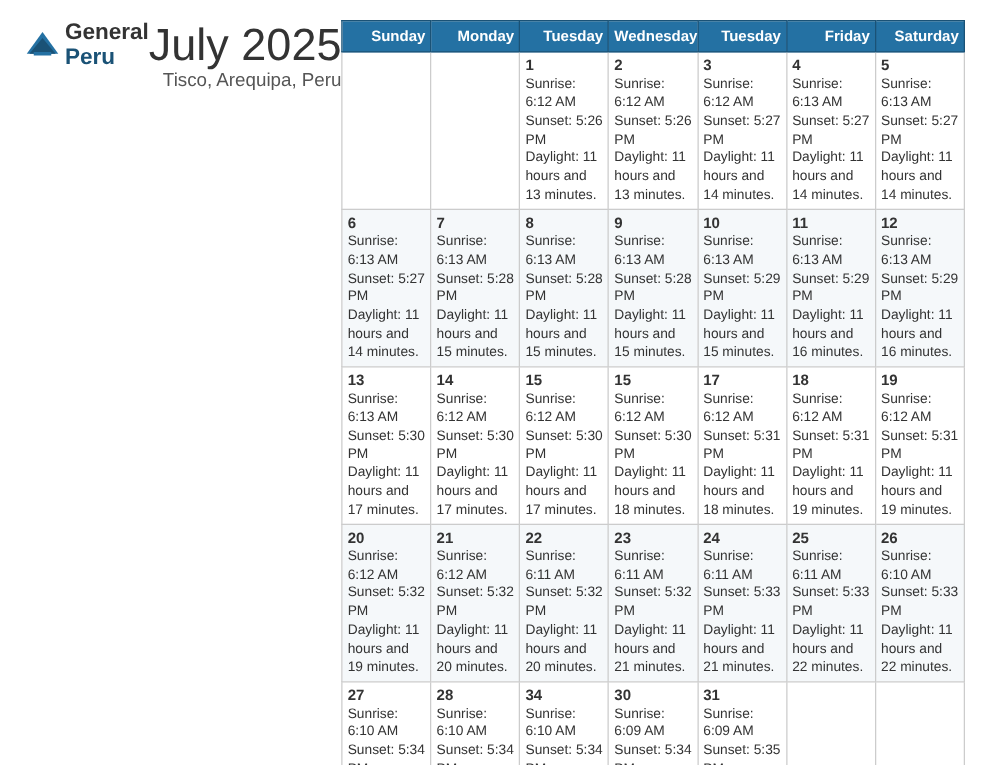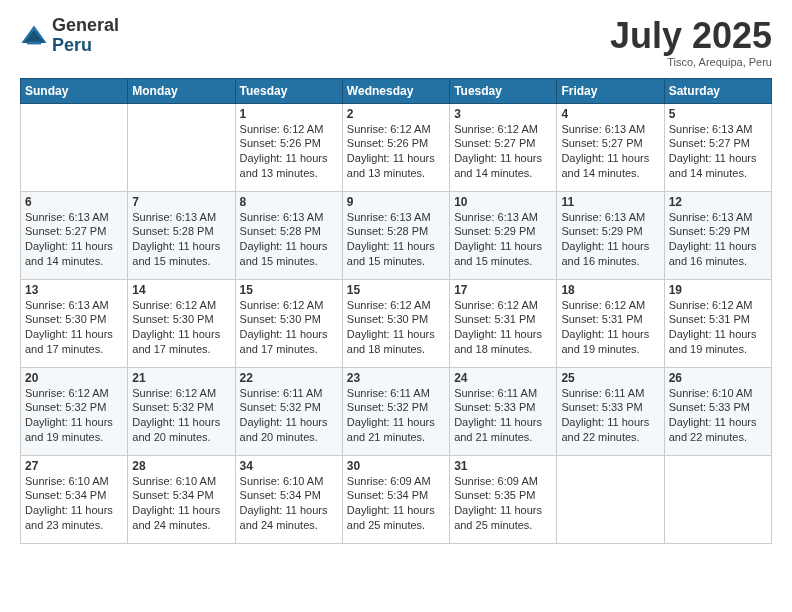--- a/index.html
+++ b/index.html
@@ -8,21 +8,21 @@
       height: 612px;
       font-family: Arial, sans-serif;
       background: #fff;
       overflow: hidden;
     }
     .page {
       width: 792px;
       height: 536px;
       padding: 16px 20px 10px 20px;
       display: flex;
-      flex-direction: column;
+      flex-direction: row;
     }
     .header {
       display: flex;
       justify-content: space-between;
       align-items: flex-start;
       margin-bottom: 10px;
     }
     .logo {
       display: flex;
       align-items: center;
@@ -45,42 +45,42 @@
     }
     .logo-icon {
       width: 28px;
       height: 28px;
     }
     .title-block {
       text-align: right;
     }
     .title-month {
       font-size: 36px;
-      font-weight: bold;
+      font-weight: normal;
       color: #333;
       line-height: 1.1;
     }
     .title-location {
-      font-size: 11px;
+      font-size: 15px;
       color: #555;
     }
     .calendar {
       flex: 1;
       border: 1px solid #ccc;
       border-collapse: collapse;
       width: 100%;
       table-layout: fixed;
     }
     .calendar th {
       background: #2471a3;
       color: #fff;
       font-size: 12px;
       font-weight: bold;
       padding: 5px 4px;
-      text-align: left;
+      text-align: right;
       border: 1px solid #1a5276;
     }
     .calendar td {
       border: 1px solid #ccc;
       vertical-align: top;
       padding: 3px 4px;
       font-size: 9.5px;
       color: #333;
       height: 88px;
       background: #fff;

